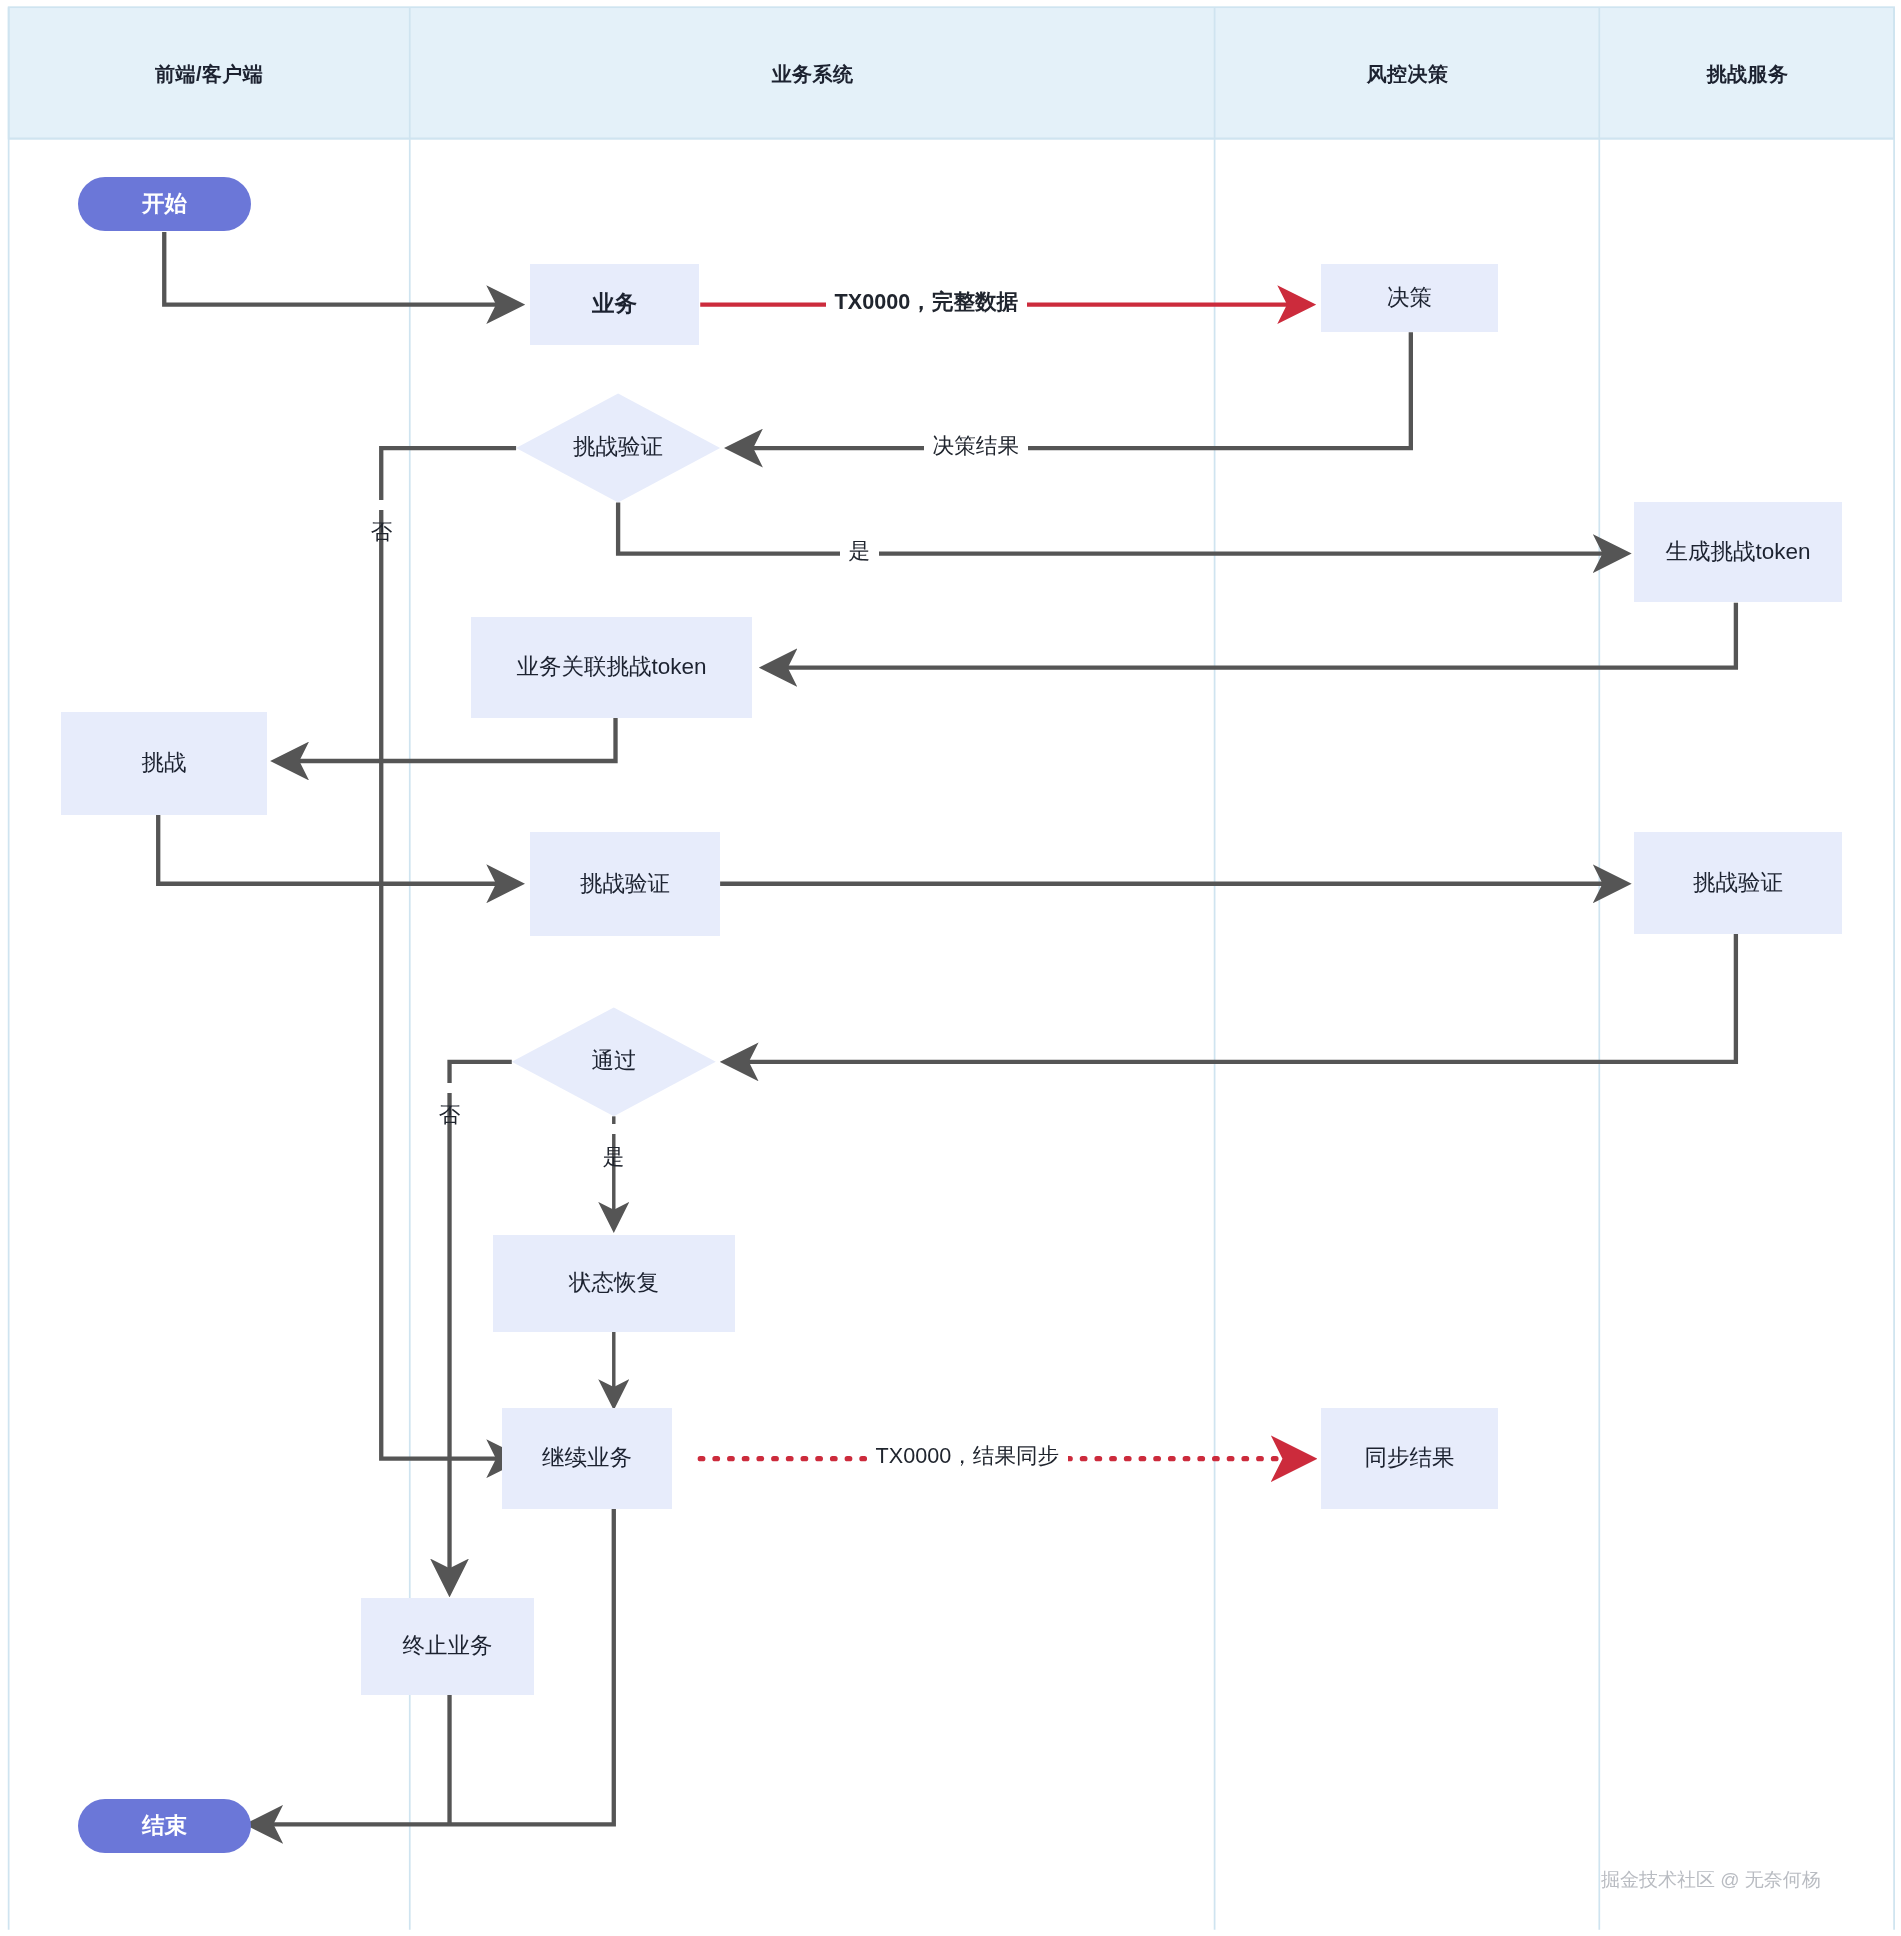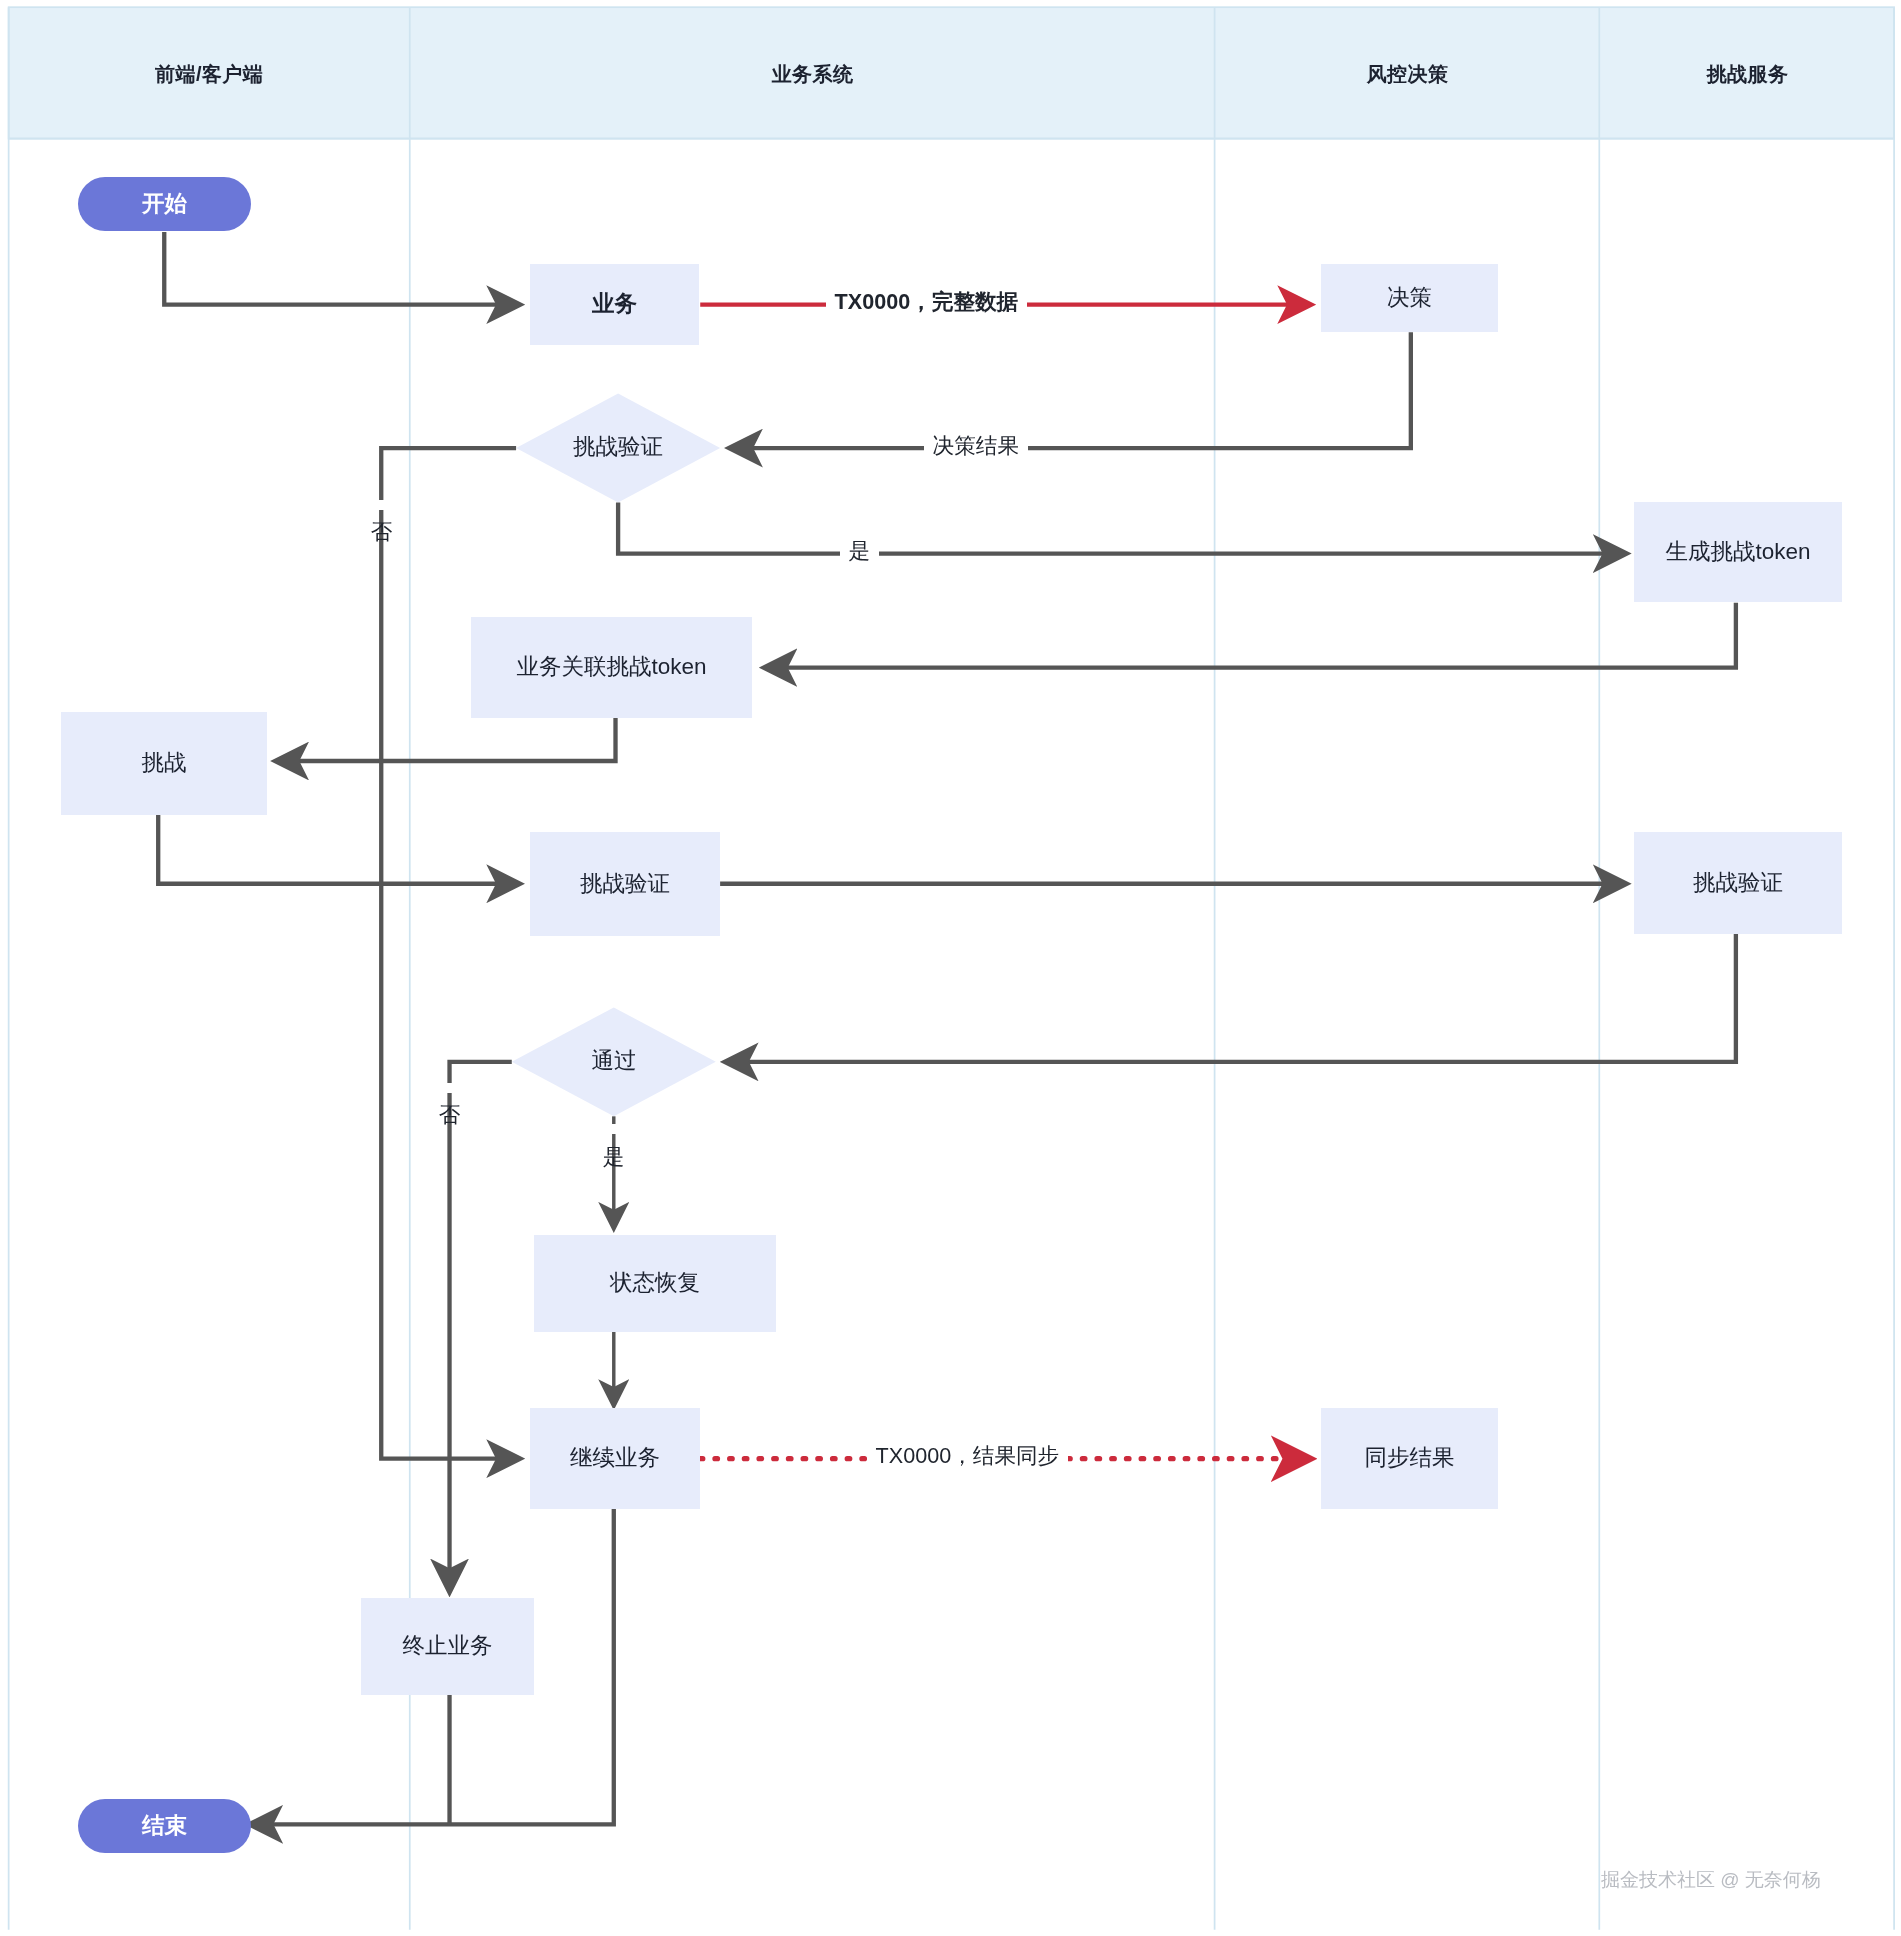--- a/index.html
+++ b/index.html
@@ -152,23 +152,23 @@
   <div class="node proc" style="left:471px;top:617px;width:281px;height:101px;">业务关联挑战token</div>
 
   <div class="node proc" style="left:530px;top:832px;width:190px;height:104px;">挑战验证</div>
 
   <div class="node proc" style="left:1634px;top:832px;width:208px;height:102px;">挑战验证</div>
 
   <div class="node decision" style="left:512px;top:1034px;width:204px;height:55px;">
       <span>通过</span>
     </div>
 
-  <div class="node proc" style="left:493px;top:1235px;width:242px;height:97px;margin-left:41px;">状态恢复</div>
+  <div class="node proc" style="left:493px;top:1235px;width:242px;height:97px;">状态恢复</div>
 
-  <div class="node proc" style="left:530px;top:1408px;width:170px;height:101px;">继续业务</div>
+  <div class="node proc" style="left:502px;top:1408px;width:170px;height:101px;">继续业务</div>
 
   <div class="node proc" style="left:1321px;top:1408px;width:177px;height:101px;">同步结果</div>
 
   <div class="node proc" style="left:361px;top:1598px;width:173px;height:97px;">终止业务</div>
 
   <div class="node term" style="left:78px;top:1799px;width:173px;height:54px;">结束</div>
 
   <div class="edge-label" style="left:826px;top:287px;font-weight:bold;">TX0000，完整数据</div>
 
   <div class="edge-label" style="left:924px;top:431px;">决策结果</div>

